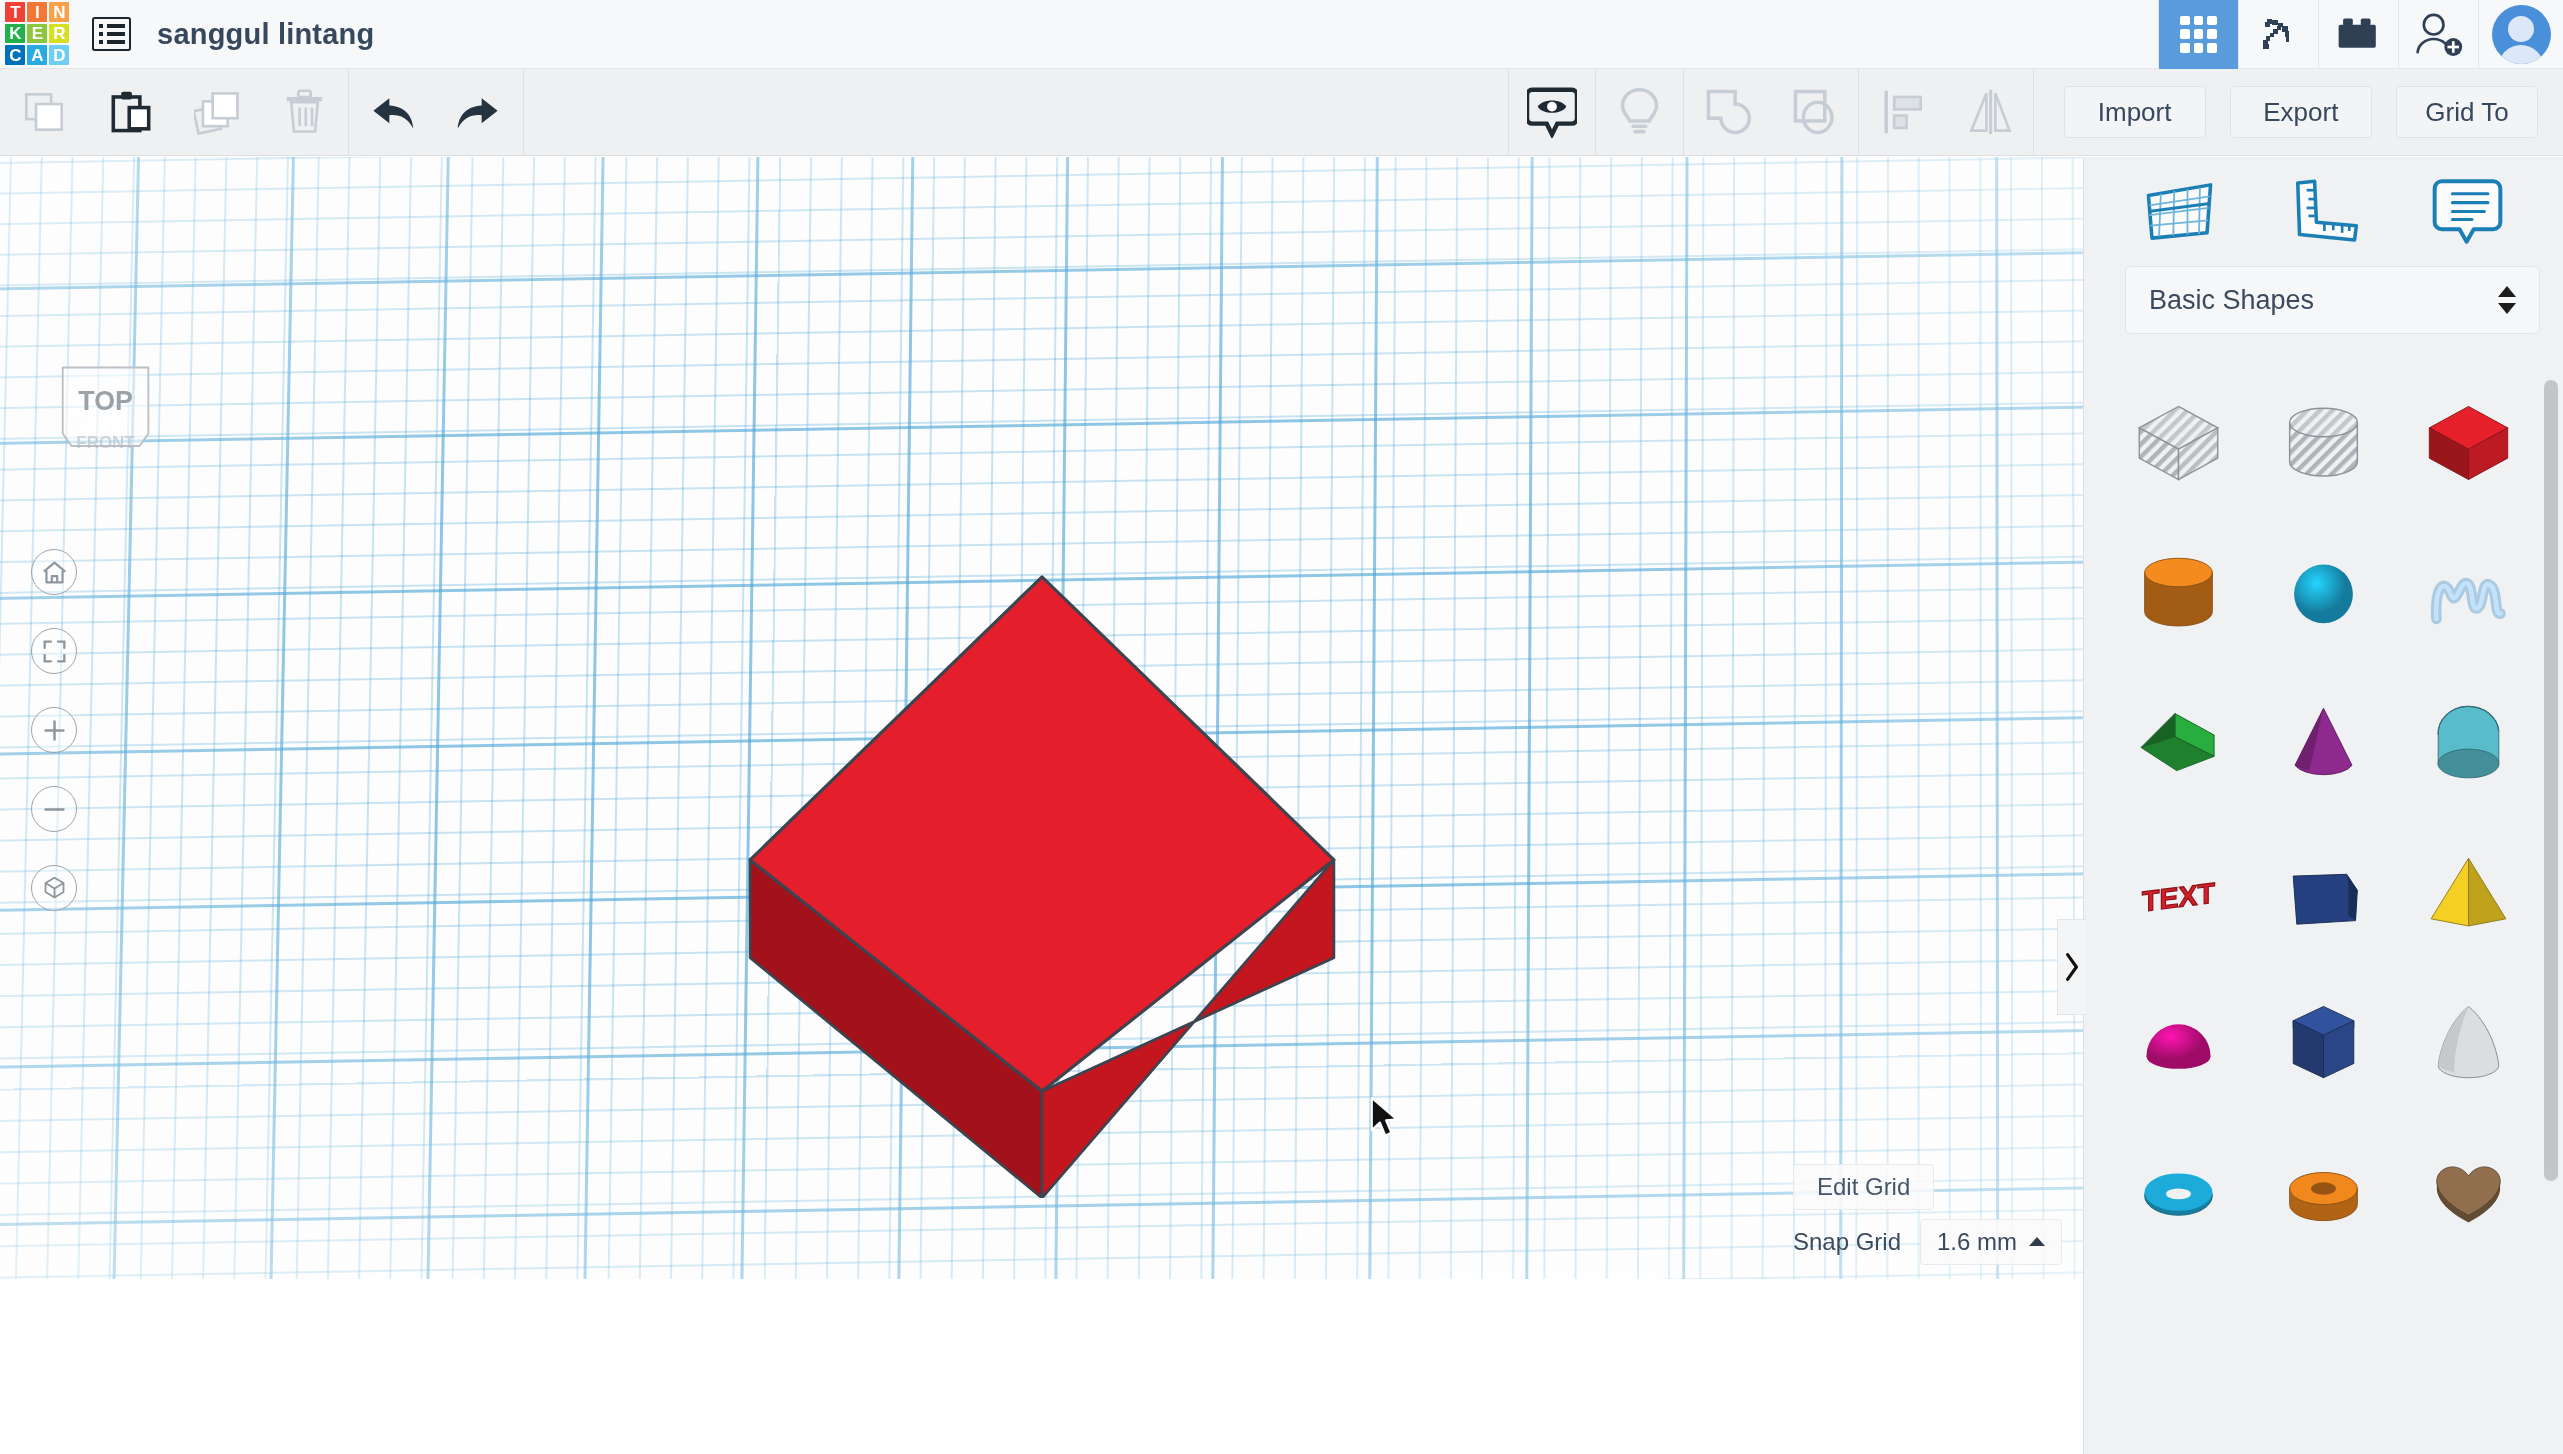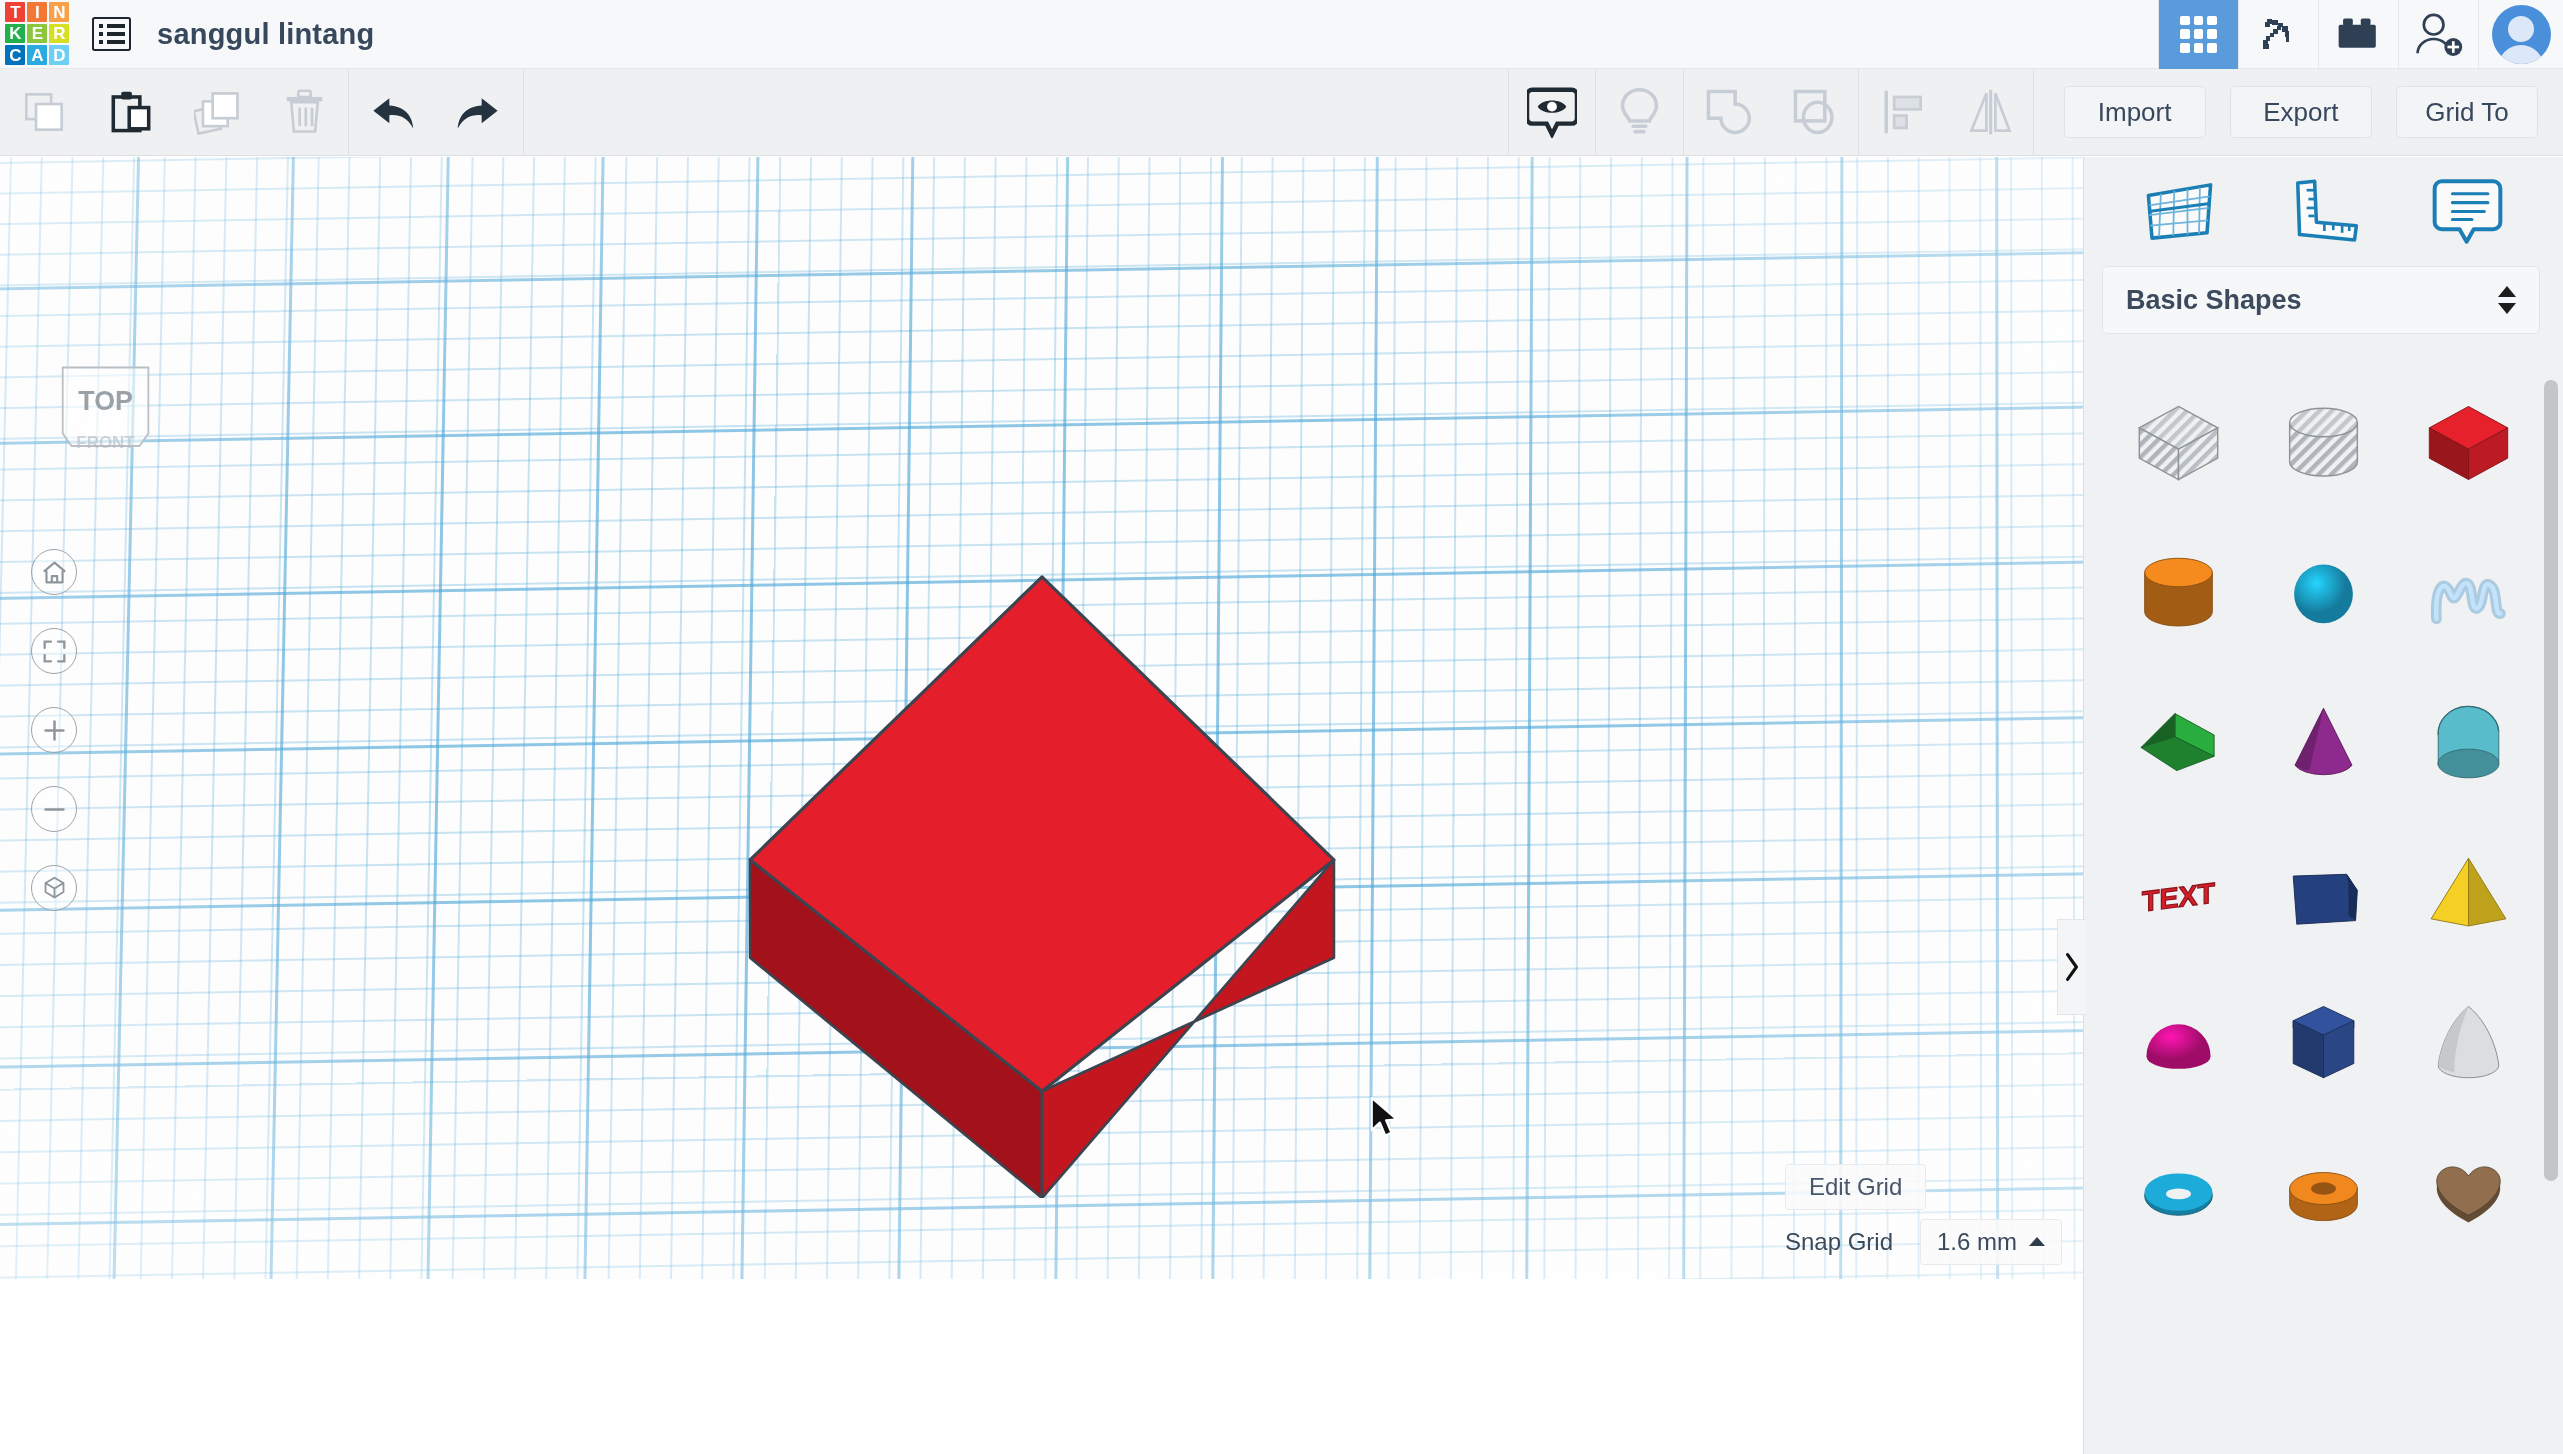--- a/index.html
+++ b/index.html
@@ -124,37 +124,37 @@
   .box3d { position:absolute; left:748px; top:418px; width:588px; height:623px; }
 
   .cursor { position:absolute; left:1370px; top:939px; pointer-events:none; }
 
   
   .gridctl { position:absolute; right:21.4px; bottom:14.2px; z-index:10; }
   .editgrid {
     display:inline-block; padding:8px 23px; font-size:24px; color:#48566a;
     background:rgba(250,250,251,.85); border:0.9px solid #e7e9ec; border-radius:3.6px; cursor:pointer;
   }
-  .snaprow { display:flex; align-items:center; justify-content:flex-end; gap:27px; margin-top:9px; }
+  .snaprow { display:flex; align-items:center; justify-content:flex-end; gap:19px; margin-top:9px; }
   .snaplabel { font-size:24px; color:#3c4a5c; }
   .snapsel {
     display:flex; align-items:center; gap:11.6px; padding:8px 16px; font-size:24px; color:#3c4a5c;
     background:rgba(250,250,251,.85); border:0.9px solid #e7e9ec; border-radius:3.6px; cursor:pointer;
   }
   .caret-up { width:0;height:0;border-left:8px solid transparent;border-right:8px solid transparent;border-bottom:9.8px solid #2f3c4c; }
 
   
   .rpanel {
     position:absolute; top:157px; right:0; width:480px; height:1298px;
     background:#f0f1f3; border-left:0.9px solid #dcdfe3; z-index:20;
     display:flex; flex-direction:column;
   }
   .rp-icons { height:109px; display:flex; align-items:center; justify-content:space-around; padding:0 23px; }
   .rp-icon { cursor:pointer; display:flex; align-items:center; justify-content:center; width:107px; height:89px;}
-  .rp-select-wrap { padding:0 23px 18px 18px;font-weight:bold; }
+  .rp-select-wrap { padding:0 23px 18px 41px; }
   .rp-select {
     height:68px; width:100%; background:#f6f7f8; border:0.9px solid #e2e4e8; border-radius:5.3px;
     display:flex; align-items:center; justify-content:space-between; padding:0 23px;
     font-size:27px; color:#3b4a5c; cursor:pointer;
   }
   .spinner { display:flex; flex-direction:column; gap:5.3px; }
   .sp-up { width:0;height:0;border-left:9.8px solid transparent;border-right:9.8px solid transparent;border-bottom:11.6px solid #1d1d1d; }
   .sp-dn { width:0;height:0;border-left:9.8px solid transparent;border-right:9.8px solid transparent;border-top:11.6px solid #1d1d1d; }
 
   .shapegrid {

